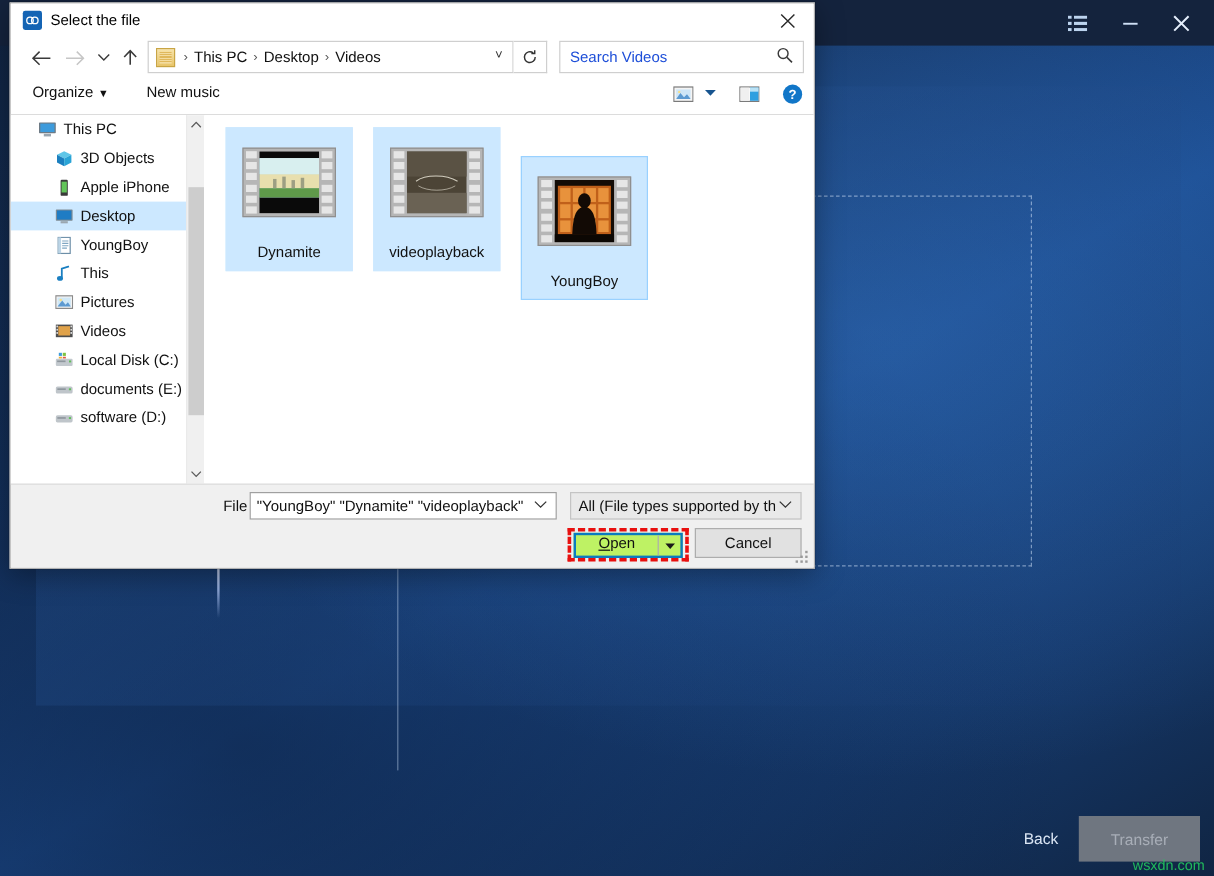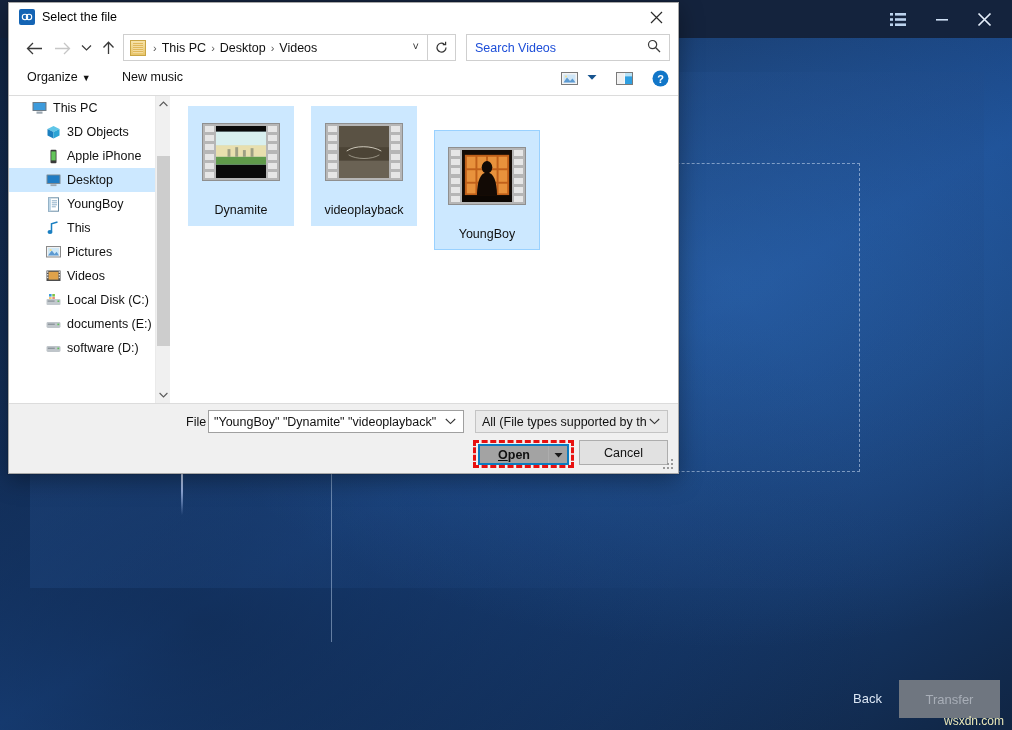--- a/index.html
+++ b/index.html
@@ -80,21 +80,21 @@
   }
   #btn-transfer {
     position: absolute; right: 12px; bottom: 12px;
     width: 101px; height: 38px;
     background: #6f7680;
     color: #a8aeb7; font-size: 13px;
     display: flex; align-items: center; justify-content: center;
   }
   #watermark {
     position: absolute; right: 8px; bottom: 2px;
-    color: #fef9c3; font-size: 12px; opacity: .92;
+    color: #22c55e; font-size: 12px; opacity: .92;
     z-index: 6;
   }
 
   
   #dialog {
     position: absolute; left: 8px; top: 2px; width: 669px; height: 470px;
     background: #ffffff;
     border: 1px solid #a8a8a8;
     box-shadow: 0 0 0 1px rgba(0,0,0,.10), 0 6px 22px rgba(0,0,0,.35);
     z-index: 10;
@@ -304,23 +304,23 @@
   }
   #filetype-chevron { position: absolute; right: 7px; top: 4px; font-size: 11px; color: #333; }
 
   #open-highlight {
     position: absolute; left: 464px; top: 36px; width: 101px; height: 28px;
     border: 3px dashed #e8100f;
     box-sizing: border-box;
   }
   #open-button {
     position: absolute; left: 469px; top: 40px; width: 91px; height: 21px;
-    background: #a3a3a3; border: 2px solid #0b7bbf;
+    background: #bef264; border: 2px solid #0b7bbf;
     box-sizing: border-box;
-    display: flex; align-items: center; font-weight: bold;
+    display: flex; 
   }
   #open-label {
     flex: 1; text-align: center; font-size: 12.5px; color: #111;
   }
   #open-label u { text-decoration: underline; }
   #open-split {
     width: 18px; height: 100%;
     border-left: 1px solid #adadad;
     display: flex; align-items: center; justify-content: center;
     font-size: 8px; color: #111;

